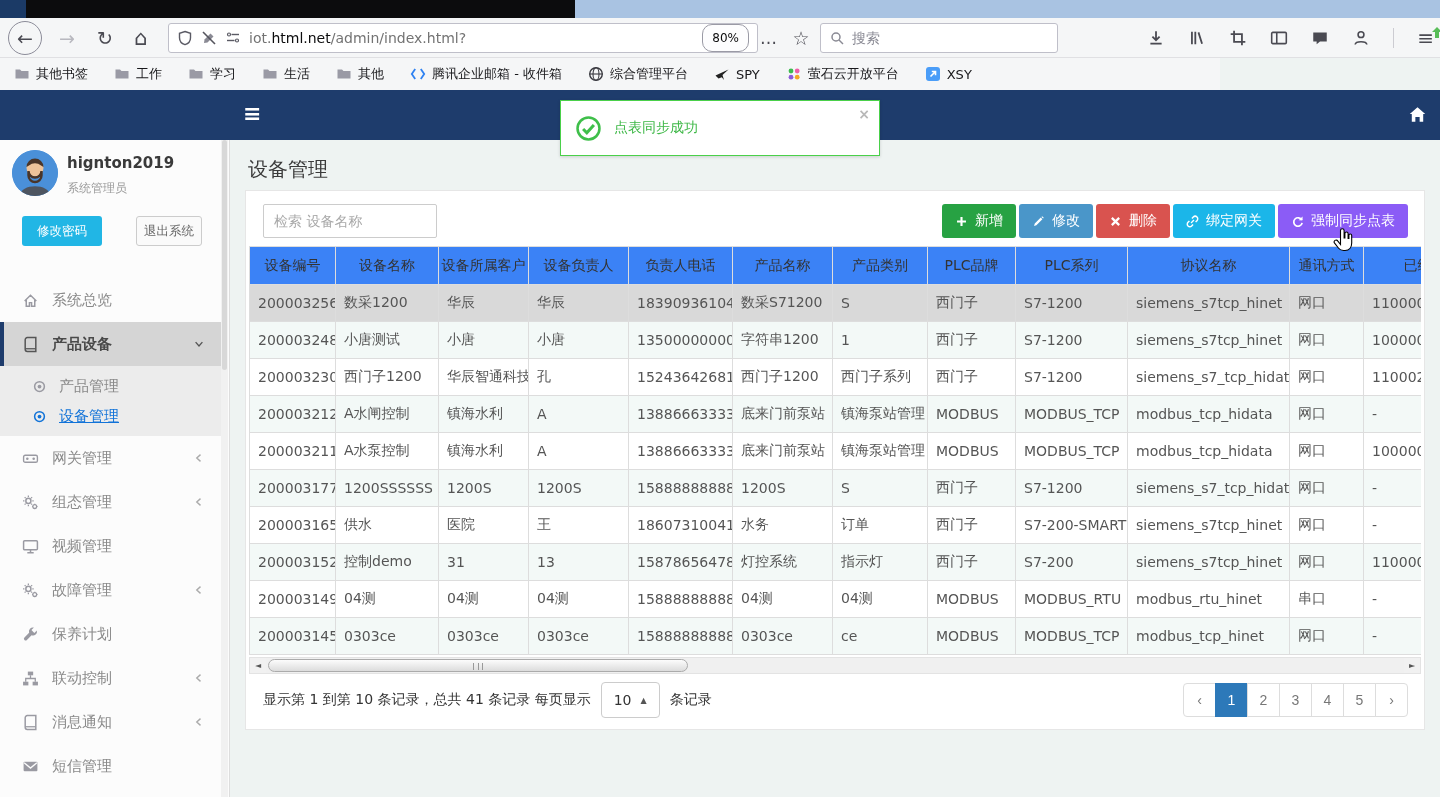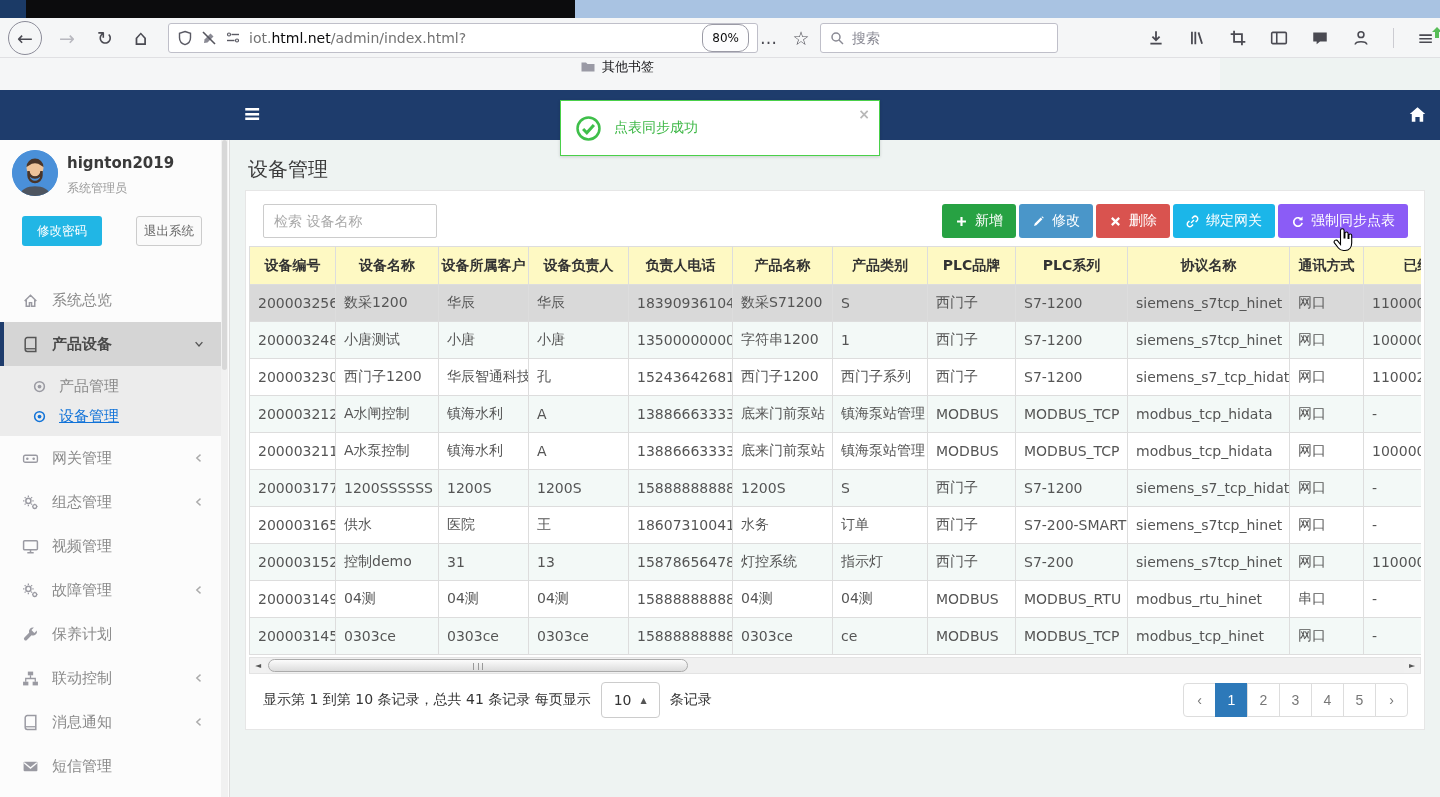--- a/index.html
+++ b/index.html
@@ -34,21 +34,21 @@
   #searchbar input::placeholder { color:#8a8a94; }
   #toolbar-right { position:absolute; right:6px; top:5px; height:30px; display:flex; align-items:center; gap:23px; color:#4a4a52; }
   .ico { display:inline-flex; }
   .ico svg { width:16px; height:16px; }
   .ico-18 svg { width:18px; height:18px; }
   .tool-sep { width:1px; height:20px; background:#ccccd2; }
   #menu-btn { position:relative; font-size:20px; color:#4a4a52; }
   #menu-badge { position:absolute; right:-8px; top:-7px; }
   #menu-badge svg { width:10px; height:11px; }
   #bookmarksbar { position:absolute; left:0; top:58px; width:1220px; height:32px; background:#f5f6f7;
-    display:flex; align-items:center; padding-left:14px; gap:26px;flex-direction:column; }
+    display:flex; align-items:center; padding-left:14px; gap:26px; }
   .bm { display:flex; align-items:center; gap:6px; font-size:13px; color:#18181b; white-space:nowrap; cursor:default; }
   .bm .ico { color:#9a9aa5; }
   
   #appbar { position:absolute; left:0; top:90px; width:1440px; height:50px; background:#1e3c6c; }
   #appbar-menu { position:absolute; left:243px; top:11px; color:#fff; font-size:22px; line-height:26px; font-weight:bold; }
   #appbar-home { position:absolute; left:1408px; top:15px; color:#fff; }
   #appbar-home svg { width:19px; height:19px; }
   
   #toast { position:absolute; left:560px; top:100px; width:320px; min-height:56px; background:#fff; border:1px solid #4ad04a;
     z-index:60; display:flex; align-items:center; gap:12px; padding:12px 14px; box-shadow:0 1px 3px rgba(0,0,0,.15); }
@@ -90,21 +90,21 @@
     padding:0 10px; font-size:14px; font-family:inherit; color:#333; outline:none; }
   #dev-search::placeholder { color:#a9a9a9; }
   #btn-group { position:absolute; right:16px; top:13px; height:42px; display:flex; gap:3px; }
   .act-btn { height:34px; display:flex; align-items:center; gap:7px; padding:0 13px; border:none; border-radius:3px;
     color:#fff; font-size:14px; font-family:inherit; cursor:pointer; }
   .act-btn .ico { color:#fff; } .act-btn .ico svg { width:13px; height:13px; }
   
   #table-wrap { position:absolute; left:3px; right:3px; top:55px; height:409px; overflow:hidden; }
   table { border-collapse:collapse; table-layout:fixed; width:1264px; }
   th,td { border:1px solid #ddd; overflow:hidden; white-space:nowrap; }
-  th { height:38px; font-size:14px; color:#333; font-weight:bold; text-align:center; background:#fef9c3;margin-top:26px; }
+  th { height:38px; font-size:14px; color:#333; font-weight:normal; text-align:center; background:#3b82f6;margin-top:26px; }
   td { height:37px; font-size:14px; color:#555; padding-left:8px; }
   tbody tr:nth-child(even) { background:#f3f9f7; }
   tbody tr.selected { background:#d9d9d9; }
   col.c1{width:86px} col.c2{width:103px} col.c3{width:90px} col.c4{width:100px} col.c5{width:104px} col.c6{width:100px}
   col.c7{width:95px} col.c8{width:88px} col.c9{width:112px} col.c10{width:162px} col.c11{width:74px} col.c12{width:150px}
   
   #hscroll { position:absolute; left:3px; right:3px; top:466px; height:17px; background:#f0f0f0; border:1px solid #e3e3e3; }
   .scroll-arrow { position:absolute; top:0; width:16px; height:15px; background:#f1f1f1; display:flex; align-items:center;
     justify-content:center; color:#555; font-size:8px; }
   #scroll-left { left:0; } #scroll-right { right:0; }

